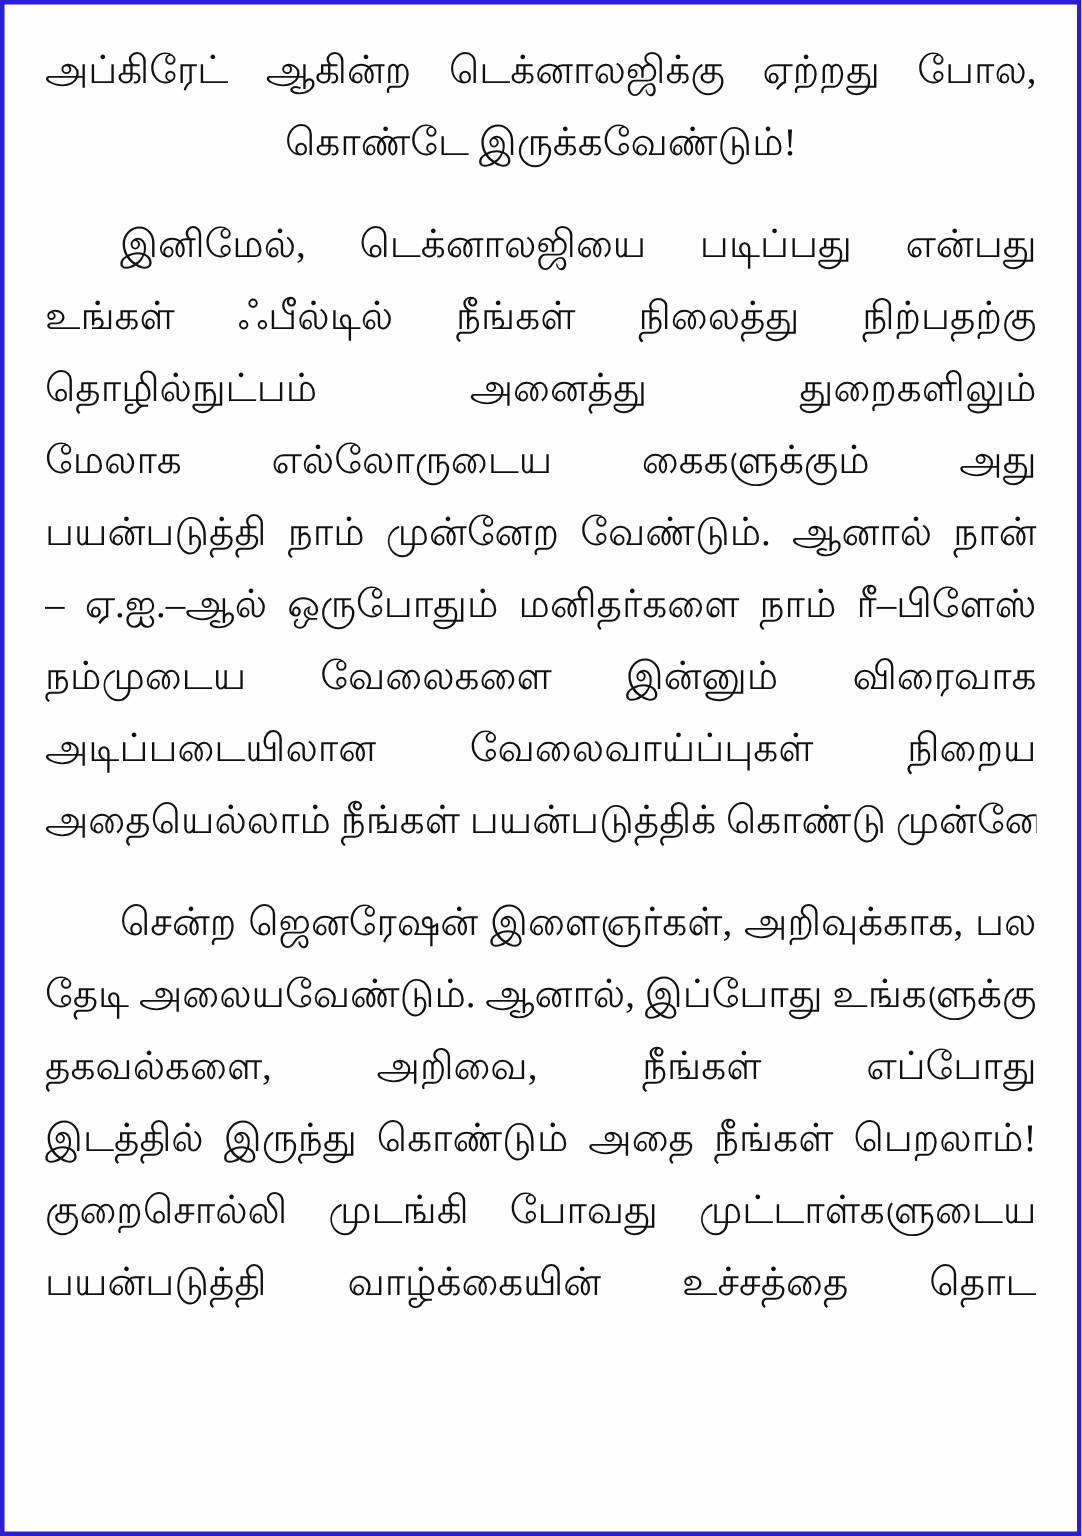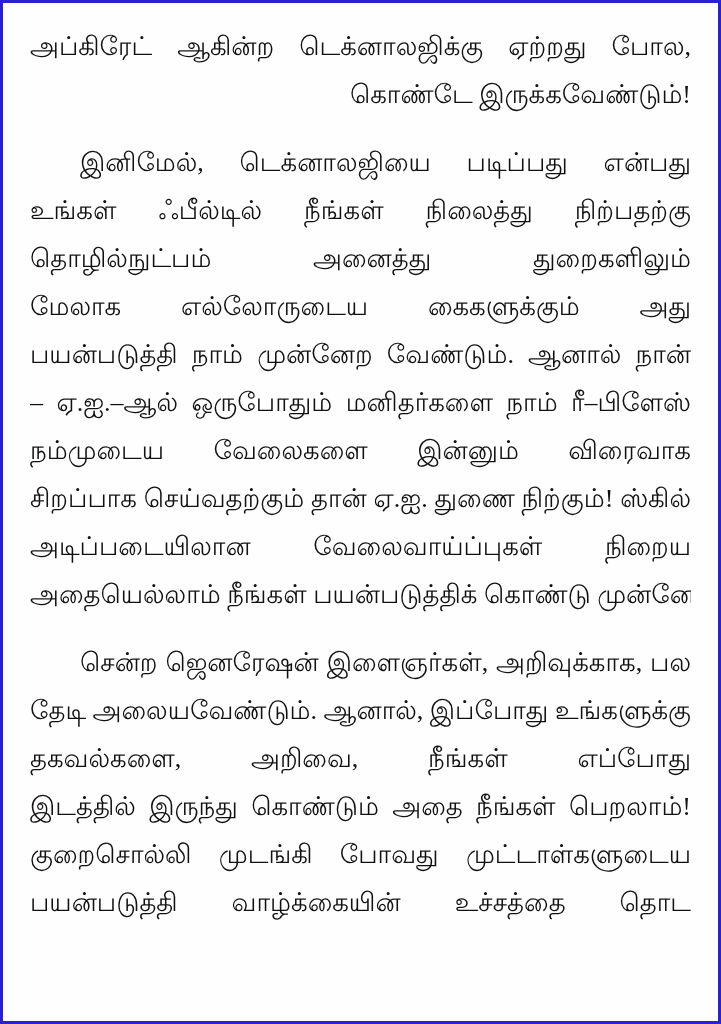--- a/index.html
+++ b/index.html
@@ -24,21 +24,21 @@
   }
   .paragraph {
     margin: 0 0 20px 0;
   }
   .line {
     font-size: 26px;
     line-height: 48px;
     height: 48px;
     white-space: nowrap;
     overflow: hidden;
-    text-align: right;
+    text-align: center;
     color: #111111;
   }
   .line.just {
     white-space: normal;
     text-align: justify;
     text-align-last: justify;
   }
   .line.indent {
     padding-left: 50px;
   }
@@ -53,21 +53,20 @@
         <div class="line">கொண்டே இருக்கவேண்டும்!</div>
       </div>
       <div class="paragraph">
         <div class="line just indent">இனிமேல், டெக்னாலஜியை படிப்பது என்பது ஆப்ஷன் கிடையாது;</div>
         <div class="line just">உங்கள் ஃபீல்டில் நீங்கள் நிலைத்து நிற்பதற்கு அவசியமாக இருக்கிறது!</div>
         <div class="line just">தொழில்நுட்பம் அனைத்து துறைகளிலும் நுழைந்துவிட்டது! எல்லாவற்றிக்கும்</div>
         <div class="line just">மேலாக எல்லோருடைய கைகளுக்கும் அது வந்துவிட்டது! அதை முறையாக</div>
         <div class="line just">பயன்படுத்தி நாம் முன்னேற வேண்டும். ஆனால் நான் ஒன்று சொல்கிறேன்</div>
         <div class="line just">– ஏ.ஐ.–ஆல் ஒருபோதும் மனிதர்களை நாம் ரீ–பிளேஸ் செய்ய முடியாது!</div>
         <div class="line just">நம்முடைய வேலைகளை இன்னும் விரைவாக செய்வதற்கும், இன்னும்</div>
-        <div class="line just">சிறப்பாக செய்வதற்கும் தான் ஏ.ஐ. துணை நிற்கும்! ஸ்கில்</div>
         <div class="line just">அடிப்படையிலான வேலைவாய்ப்புகள் நிறைய உருவாகியிருக்கிறது!</div>
         <div class="line">அதையெல்லாம் நீங்கள் பயன்படுத்திக் கொண்டு முன்னேற வேண்டும்!</div>
       </div>
       <div class="paragraph">
         <div class="line just indent">சென்ற ஜெனரேஷன் இளைஞர்கள், அறிவுக்காக, பல புத்தகங்களை</div>
         <div class="line just">தேடி அலையவேண்டும்.  ஆனால், இப்போது உங்களுக்கு தேவையான</div>
         <div class="line just">தகவல்களை, அறிவை, நீங்கள் எப்போது வேண்டுமானாலும் இருந்த</div>
         <div class="line just">இடத்தில் இருந்து கொண்டும் அதை நீங்கள் பெறலாம்! இந்த வளர்ச்சியை</div>
         <div class="line just">குறைசொல்லி முடங்கி போவது முட்டாள்களுடைய பாதை! இதை</div>
         <div class="line just">பயன்படுத்தி வாழ்க்கையின் உச்சத்தை தொட வேண்டியதுதான்</div>

